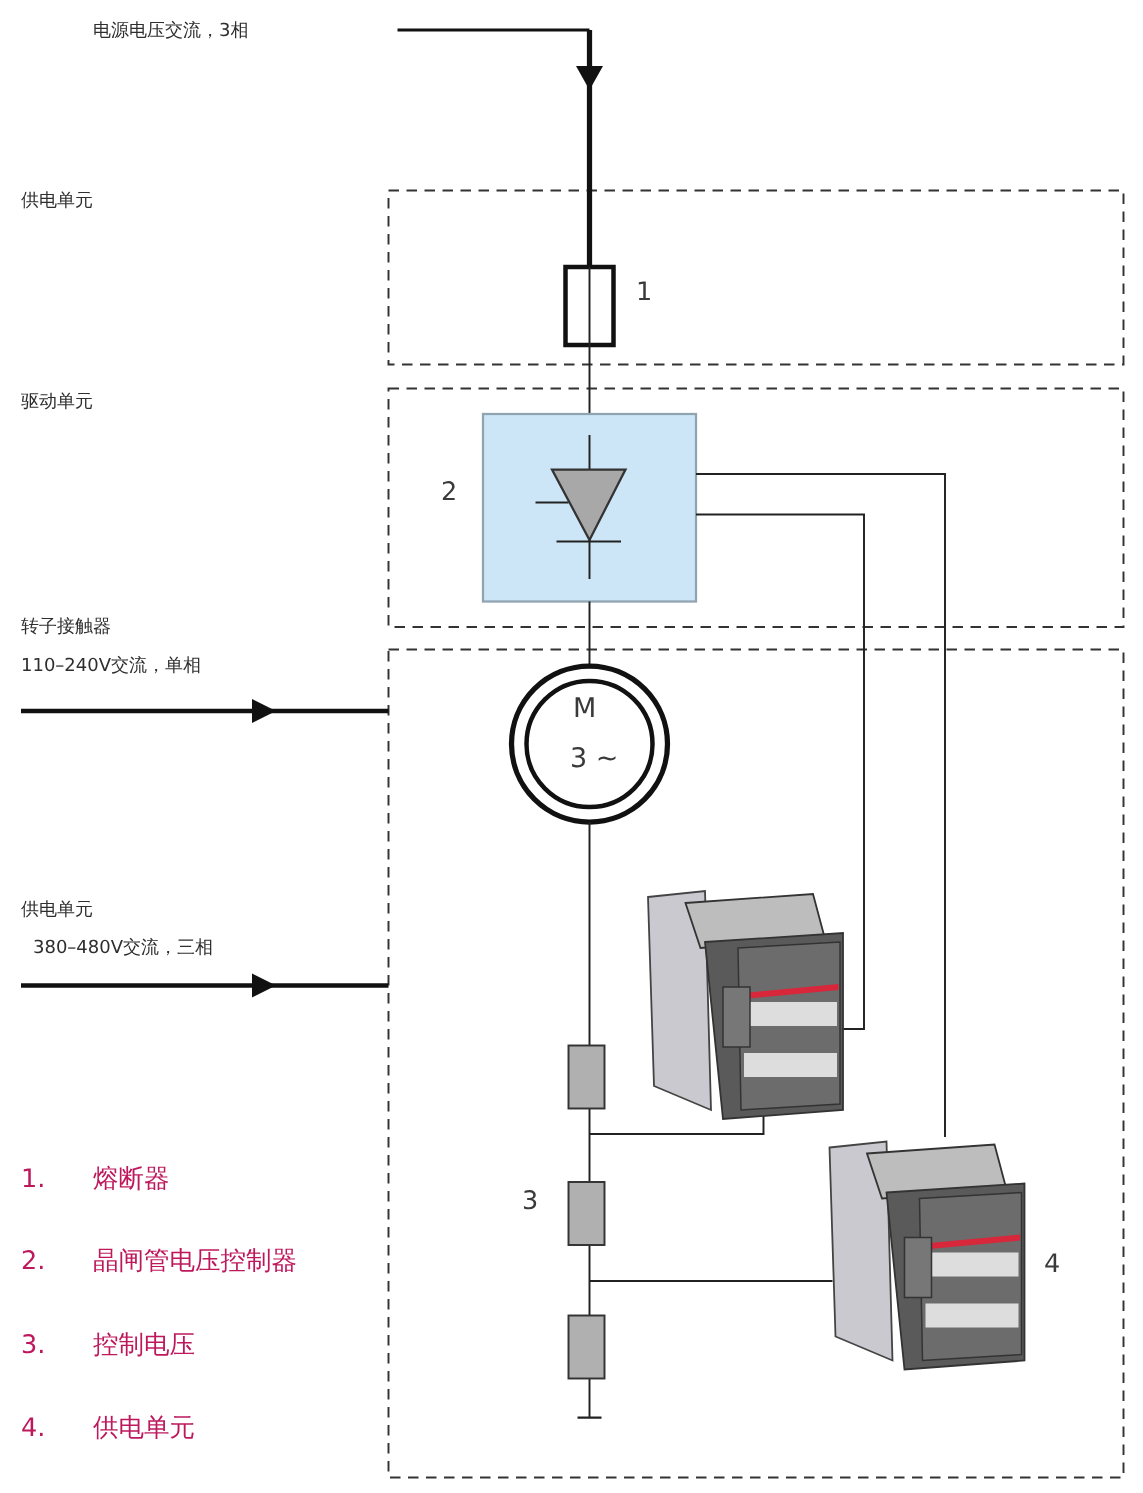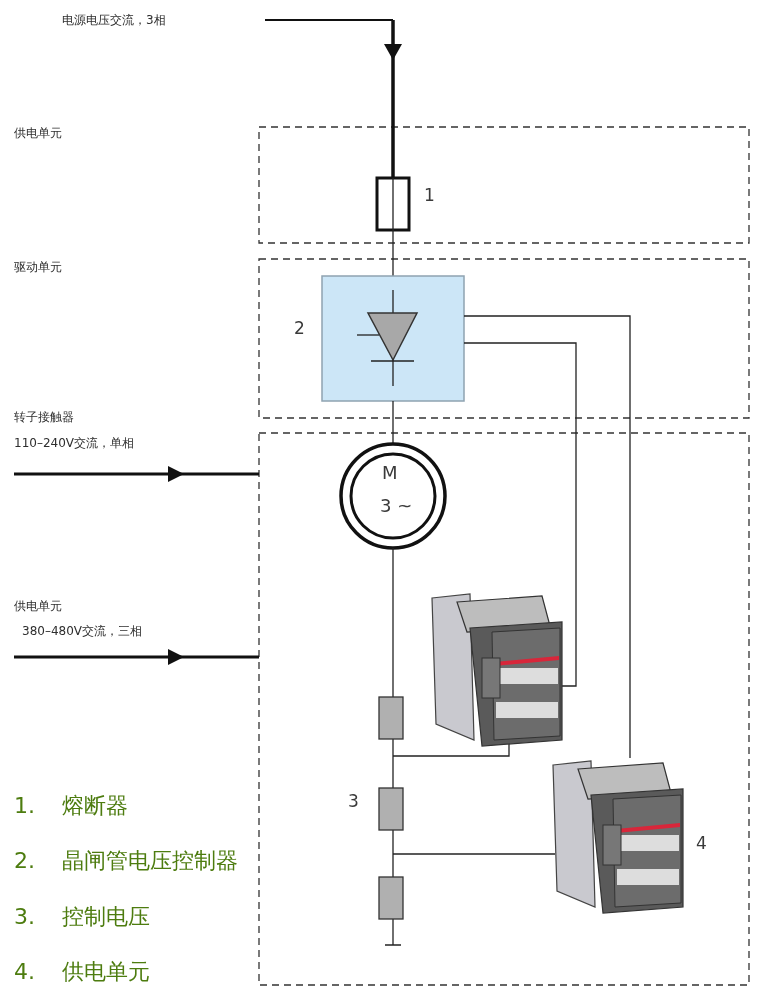--- a/index.html
+++ b/index.html
@@ -1,21 +1,21 @@
 <!DOCTYPE html>
 <html><head>
 <meta charset="utf-8">
 <style>
   html, body { margin:0; padding:0; background:#ffffff; }
   body { width:762px; height:995px; position:relative; overflow:hidden;
          font-family:"DejaVu Sans","Liberation Sans",sans-serif; color:#2b2b2b; }
   svg#diagram { position:absolute; left:0; top:0; }
   .lbl { position:absolute; font-size:12px; line-height:22px; white-space:nowrap; color:#2e2e2e; }
   .num { position:absolute; font-size:17px; line-height:22px; color:#3a3a3a; }
-  .legend-row { position:absolute; left:14px; font-size:22px; line-height:22px; color:#4d7c0f; white-space:nowrap;margin-top:20px; }
+  .legend-row { position:absolute; left:14px; font-size:17px; line-height:22px; color:#be185d; white-space:nowrap; }
   .legend-row .idx { display:inline-block; width:48px; }
 </style>
 </head>
 <body>
 
 <svg id="diagram" width="762" height="995" viewBox="0 0 762 995">
   <defs>
     <marker id="arrow" viewBox="0 0 10 10" refX="5" refY="5" markerWidth="6" markerHeight="6" orient="auto">
       <path d="M0,0 L10,5 L0,10 z" fill="#111"></path>
     </marker>

